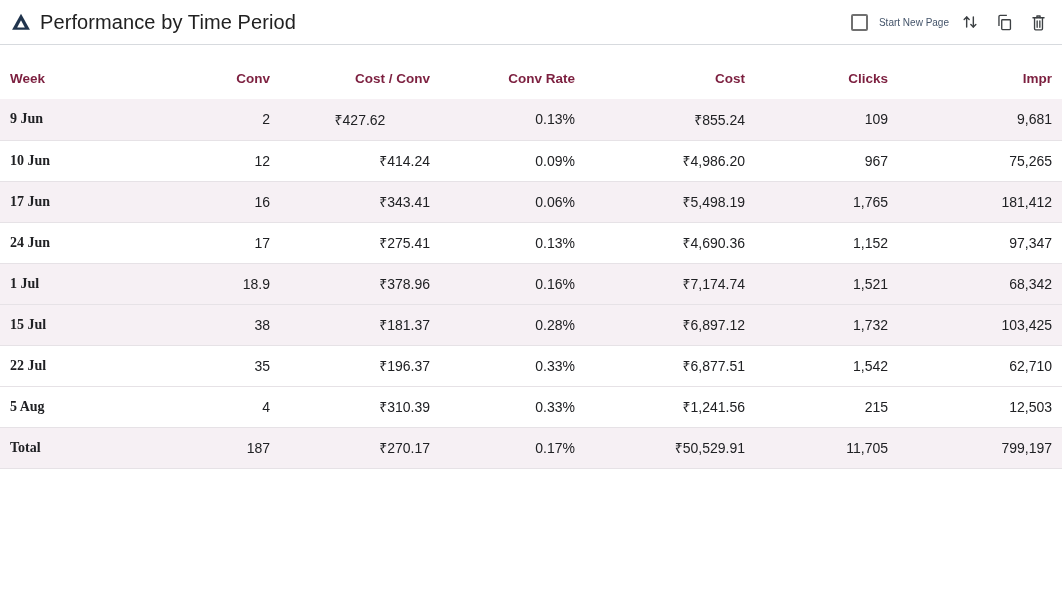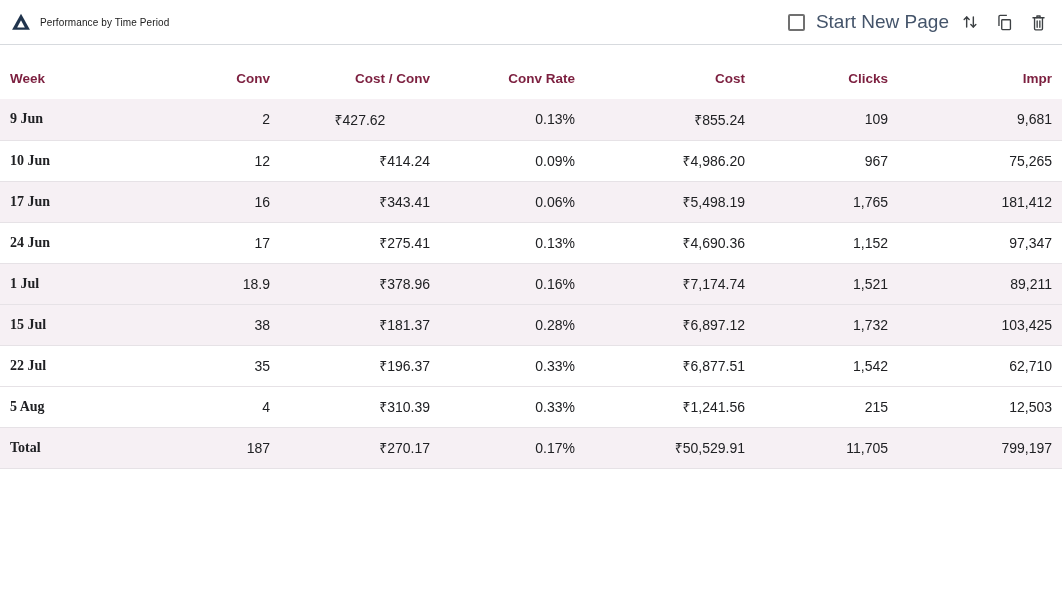--- a/index.html
+++ b/index.html
@@ -13,28 +13,28 @@
 
   
   .topbar {
     display: flex; align-items: center;
     height: 45px; padding: 0 11px;
     border-bottom: 1px solid #d7dade;
     background: #fff;
   }
   .topbar-left { display: flex; align-items: center; gap: 9px; }
   .logo-wrap { width: 20px; height: 20px; display: flex; align-items: center; justify-content: center; }
-  .page-title { font-size: 10px; font-weight: 500; color: #212121; letter-spacing: .1px; }
+  .page-title { font-size: 20px; font-weight: 500; color: #212121; letter-spacing: .1px; }
   .topbar-right { margin-left: auto; display: flex; align-items: center; }
   .checkbox {
     width: 17px; height: 17px;
     border: 2px solid #707070; border-radius: 2px;
     background: #fff; cursor: pointer; flex: 0 0 auto;
   }
-  .checkbox-label { margin-left: 11px; font-size: 19px; color: #44546a; }
+  .checkbox-label { margin-left: 11px; font-size: 10px; color: #44546a; }
   .icon-btn {
     width: 26px; height: 26px;
     display: flex; align-items: center; justify-content: center;
     margin-left: 8px; cursor: pointer; border-radius: 3px;
   }
   .icon-btn:first-of-type { margin-left: 26px; }
   .icon-btn svg { display: block; }
 
   
   .table-area { padding: 0; }
@@ -161,21 +161,21 @@
           <td style="text-align: right;">1,152</td>
           <td style="text-align: right;">97,347</td>
         </tr>
         <tr class="alt">
           <td class="week-cell" style="text-align: left;">1 Jul</td>
           <td style="text-align: right;">18.9</td>
           <td style="text-align: right; margin-top: 40px;">₹378.96</td>
           <td style="text-align: right;">0.16%</td>
           <td style="text-align: right;">₹7,174.74</td>
           <td style="text-align: right;">1,521</td>
-          <td style="text-align: right;">89,211</td>
+          <td style="text-align: right;">68,342</td>
         </tr>
         <tr class="alt">
           <td class="week-cell" style="text-align: left;">15 Jul</td>
           <td style="text-align: right;">38</td>
           <td style="text-align: right;">₹181.37</td>
           <td style="text-align: right;">0.28%</td>
           <td style="text-align: right;">₹6,897.12</td>
           <td style="text-align: right;">1,732</td>
           <td style="text-align: right;">103,425</td>
         </tr>

